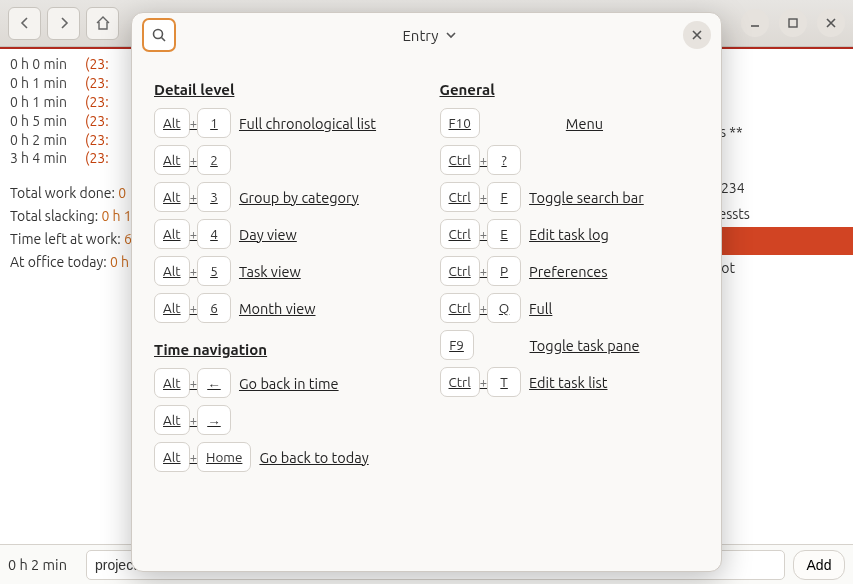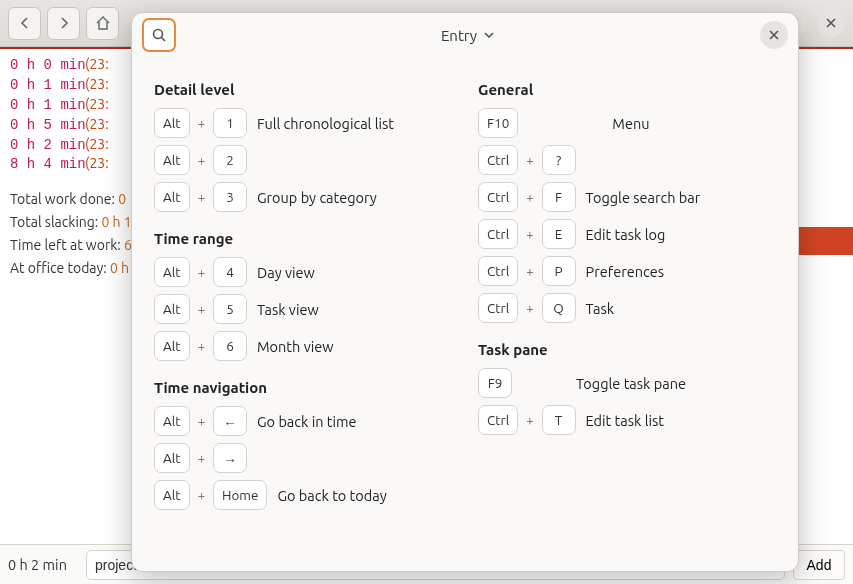--- a/index.html
+++ b/index.html
@@ -11,49 +11,49 @@
   .tb-btn { width: 33px; height: 33px; border: 1px solid #c8c4be; border-radius: 6px; background: #f5f3f0; display:flex; align-items:center; justify-content:center; color:#555; }
   .tb-spacer { flex: 1; text-align:center; font-weight:600; color:#444; }
   .window-controls { display:flex; gap:10px; }
   .wc-btn { width:28px; height:28px; border-radius:50%; background:#e6e2dd; display:flex; align-items:center; justify-content:center; color:#555; font-size:14px; }
   .wc-btn.close { background:#e6e2dd; }
 
   
   .body-wrap { position:relative; height:calc(100% - 47px - 40px); border-top:2px solid #b02a1e; }
   .left-col { padding:6px 10px; font-size:14px; line-height:1.35; }
   .left-col .row { white-space:nowrap; }
-  .dur { color:#be185d; display:inline-block; width:75px;font-family:Liberation Mono, monospace; }
+  .dur { color:#404040; display:inline-block; width:75px; }
   .paren { color:#c2410c; }
   .sum-line { margin-top:4px; color:#333; }
   .sum-val { color:#c4661c; }
 
   
   .right-peek { position:absolute; right:0; top:70px; width:140px; font-size:14px; line-height:26px; text-align:left; color:#333; }
   .right-peek .hl { background:#d14423; color:#fff; display:inline-block; width:100%; padding:1px 0; }
 
   
   .bottombar { position:absolute; bottom:0; left:0; right:0; height:40px; border-top:1px solid #d6d2cc; background:#fafaf8; display:flex; align-items:center; gap:8px; padding:0 8px; }
   .bb-dur { width:70px; color:#333; }
   .bb-input { flex:1; height:30px; border:1px solid #d6d2cc; border-radius:5px; background:#fff; padding:0 8px; font-size:14px; color:#333;}
-  .bb-add { width:52px; height:30px; border:1px solid #d6d2cc; border-radius:4px; background:#fdfcfa; font-size:14px; }
+  .bb-add { width:52px; height:30px; border:1px solid #d6d2cc; border-radius:12px; background:#fdfcfa; font-size:14px; }
 
   
   .overlay { position:absolute; top:0; left:0; right:0; bottom:0; }
-  .modal { position:absolute; left:131px; top:12px; width:668px; height:560px; background:#faf9f7; border:1px solid #cfcac4; border-radius:12px; box-shadow:0 8px 30px rgba(0,0,0,0.25); overflow:hidden; }
+  .modal { position:absolute; left:131px; top:12px; width:591px; height:560px; background:#faf9f7; border:1px solid #cfcac4; border-radius:12px; box-shadow:0 8px 30px rgba(0,0,0,0.25); overflow:hidden; }
   .modal-header { height:44px; display:flex; align-items:center; justify-content:space-between; padding:0 10px;}
   .search-btn { width:34px; height:34px; border:2px solid #e18c3a; border-radius:7px; background:#fff; display:flex; align-items:center; justify-content:center; color:#444; }
   .entry-dd { display:flex; align-items:center; gap:6px; font-size:15px; color:#333; cursor:pointer;}
   .close-btn { width:28px; height:28px; border-radius:50%; background:#e7e3de; display:flex; align-items:center; justify-content:center; color:#444; font-size:15px;}
 
-  .modal-body { padding:6px 22px 20px; display:grid; grid-template-columns:1fr 1fr; column-gap:26px; }
+  .modal-body { padding:6px 22px 20px; display:grid; grid-template-columns:1fr 1fr; column-gap:26px;text-decoration:underline; }
   .section-title { font-weight:700; font-size:15px; color:#222; margin:18px 0 10px; }
-  .sc-row { display:flex; align-items:center; gap:8px; margin:7px 0; }
+  .sc-row { display:flex; align-items:center; margin:7px 0; }
   .keycap { display:inline-flex; align-items:center; justify-content:center; min-width:34px; height:30px; padding:0 8px; border:1px solid #d6d2cc; border-radius:7px; background:#fff; font-size:13.5px; color:#333; }
   .plus { color:#777; font-size:13px; }
-  .sc-label { margin-left:2px; font-size:14.5px; color:#222; }
+  .sc-label { margin-left:8px; font-size:14.5px; color:#222; }
 
   svg { display:block; }
 </style>
 </head>
 <body>
 
 <div class="titlebar">
   <div class="tb-btn">
     <svg width="12" height="12" viewBox="0 0 12 12">
         <path d="M8 1 L3 6 L8 11" stroke="#666" stroke-width="1.6" fill="none"></path>
@@ -89,21 +89,21 @@
   </div>
 </div>
 
 <div class="body-wrap">
   <div class="left-col">
     <div class="row"><span class="dur">0 h 0 min</span><span class="paren">(23:</span></div>
     <div class="row"><span class="dur">0 h 1 min</span><span class="paren">(23:</span></div>
     <div class="row"><span class="dur">0 h 1 min</span><span class="paren">(23:</span></div>
     <div class="row"><span class="dur">0 h 5 min</span><span class="paren">(23:</span></div>
     <div class="row"><span class="dur">0 h 2 min</span><span class="paren">(23:</span></div>
-    <div class="row"><span class="dur">8 h 4 min</span><span class="paren">(23:</span></div>
+    <div class="row"><span class="dur">3 h 4 min</span><span class="paren">(23:</span></div>
 
     <div style="height:12px"></div>
     <div class="sum-line"><span>Total work done: </span><span class="sum-val">0</span></div>
     <div class="sum-line"><span>Total slacking: </span><span class="sum-val">0 h 1</span></div>
     <div class="sum-line"><span>Time left at work: </span><span class="sum-val">6</span></div>
     <div class="sum-line"><span>At office today: </span><span class="sum-val">0 h</span></div>
   </div>
 
   <div class="right-peek">
     <div>ils **</div>
@@ -160,21 +160,20 @@
             <span class="plus">+</span>
             <span class="keycap">2</span>
           </div>
         <div class="sc-row">
             <span class="keycap">Alt</span>
             <span class="plus">+</span>
             <span class="keycap">3</span>
             <span class="sc-label">Group by category</span>
           </div>
 
-        <div class="section-title">Time range</div>
         <div class="sc-row">
             <span class="keycap">Alt</span>
             <span class="plus">+</span>
             <span class="keycap">4</span>
             <span class="sc-label">Day view</span>
           </div>
         <div class="sc-row">
             <span class="keycap">Alt</span>
             <span class="plus">+</span>
             <span class="keycap">5</span>
@@ -233,24 +232,23 @@
         <div class="sc-row">
             <span class="keycap">Ctrl</span>
             <span class="plus">+</span>
             <span class="keycap">P</span>
             <span class="sc-label">Preferences</span>
           </div>
         <div class="sc-row">
             <span class="keycap">Ctrl</span>
             <span class="plus">+</span>
             <span class="keycap">Q</span>
-            <span class="sc-label">Task</span>
-          </div>
-
-        <div class="section-title">Task pane</div>
+            <span class="sc-label">Full</span>
+          </div>
+
         <div class="sc-row">
             <span class="keycap">F9</span>
             <span class="sc-label" style="margin-left:56px">Toggle task pane</span>
           </div>
         <div class="sc-row">
             <span class="keycap">Ctrl</span>
             <span class="plus">+</span>
             <span class="keycap">T</span>
             <span class="sc-label">Edit task list</span>
           </div>

